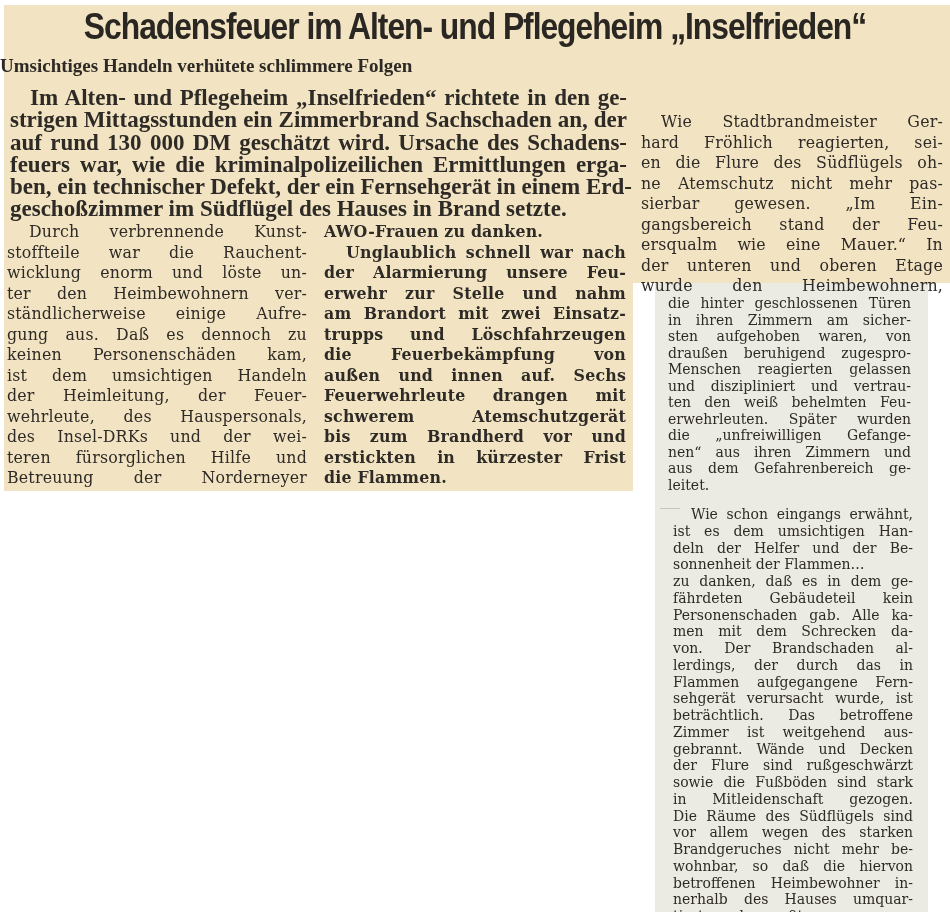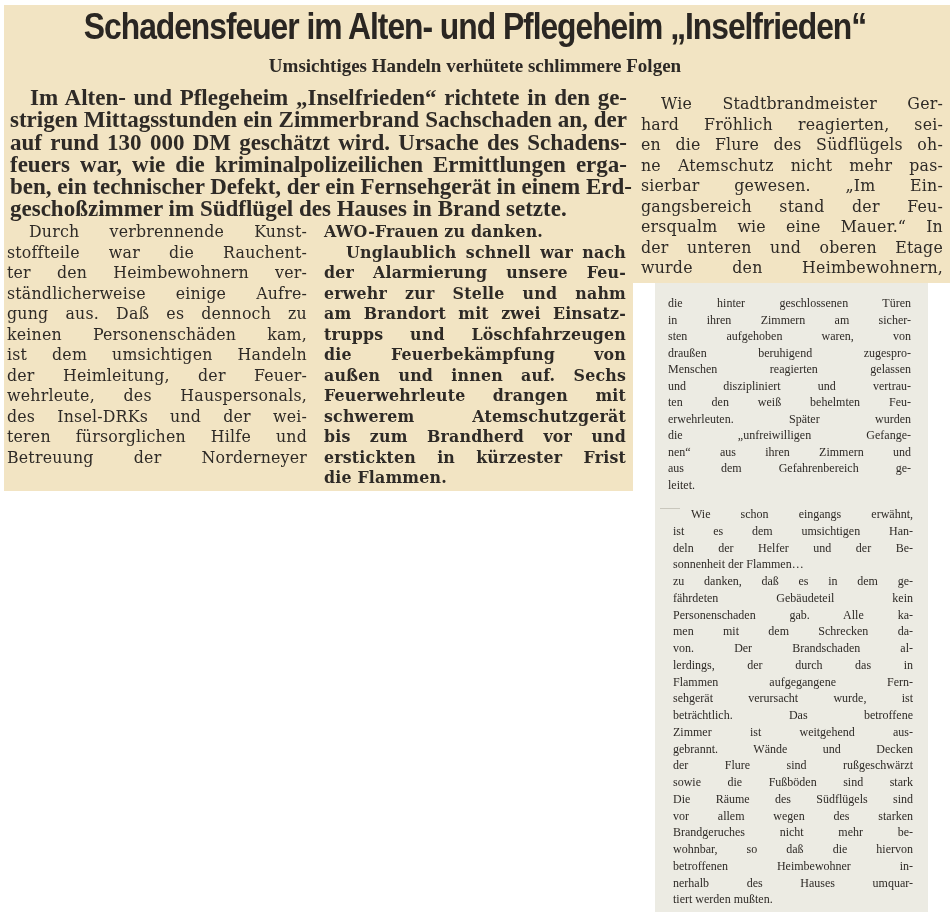--- a/index.html
+++ b/index.html
@@ -11,34 +11,34 @@
     position:absolute; background:#ecebe3;
   }
   .headline {
     position:absolute; left:0; top:6px; width:950px; text-align:center;
     font-family:"Liberation Sans", sans-serif; font-weight:bold;
     font-size:37px; letter-spacing:-1.2px; color:#2a2622;
     transform:scaleX(0.86); transform-origin:center top;
     white-space:nowrap;
   }
   .subhead {
-    position:absolute; left:0; top:55px; width:950px; text-align:center;
+    position:absolute; left:0; top:55px; width:950px; text-align:left;
     font-family:"Liberation Serif", serif; font-weight:bold;
     font-size:19px; color:#2d2925; white-space:nowrap;
   }
   .col {
     position:absolute; font-family:"DejaVu Serif", serif; color:#2e2a26;
     white-space:nowrap;
   }
   .col .ln { display:block; text-align:justify; text-align-last:justify; height:20.5px; line-height:20.5px; }
   .col .ln.last { text-align-last:left; }
   .lead { font-family:"Liberation Serif", serif; font-weight:bold; font-size:23px; }
   .lead .ln { height:22.3px; line-height:22.3px; }
   .body17 { font-size:15.8px; letter-spacing:0.2px; }
-  .grey .col, .narrow { font-size:12px;font-family:Liberation Serif, serif; }
+  .grey .col, .narrow { font-size:14px; }
   .narrow .ln { height:16.5px; line-height:16.5px; }
   .narrow2 .ln { height:16.75px; line-height:16.75px; }
   .sep { position:absolute; height:1px; background:#c9c7bd; }
 </style>
 </head>
 <body>
 
 <div class="tan" style="left:4px; top:5px; width:946px; height:278px;"></div>
 <div class="tan" style="left:4px; top:283px; width:629px; height:208px;"></div>
 
@@ -52,20 +52,21 @@
   <span class="ln">strigen Mittagsstunden ein Zimmerbrand Sachschaden an, der</span>
   <span class="ln">auf rund 130 000 DM geschätzt wird. Ursache des Schadens-</span>
   <span class="ln">feuers war, wie die kriminalpolizeilichen Ermittlungen erga-</span>
   <span class="ln">ben, ein technischer Defekt, der ein Fernsehgerät in einem Erd-</span>
   <span class="ln last">geschoßzimmer im Südflügel des Hauses in Brand setzte.</span>
 </div>
 
 <div class="col body17" style="left:7px; top:222px; width:300px;">
   <span class="ln" style="padding-left:22px;">Durch verbrennende Kunst-</span>
   <span class="ln">stoffteile war die Rauchent-</span>
+  <span class="ln">wicklung enorm und löste un-</span>
   <span class="ln">ter den Heimbewohnern ver-</span>
   <span class="ln">ständlicherweise einige Aufre-</span>
   <span class="ln">gung aus. Daß es dennoch zu</span>
   <span class="ln">keinen Personenschäden kam,</span>
   <span class="ln">ist dem umsichtigen Handeln</span>
   <span class="ln">der Heimleitung, der Feuer-</span>
   <span class="ln">wehrleute, des Hauspersonals,</span>
   <span class="ln">des Insel-DRKs und der wei-</span>
   <span class="ln">teren fürsorglichen Hilfe und</span>
   <span class="ln">Betreuung der Norderneyer</span>
@@ -81,21 +82,21 @@
   <span class="ln">die Feuerbekämpfung von</span>
   <span class="ln">außen und innen auf. Sechs</span>
   <span class="ln">Feuerwehrleute drangen mit</span>
   <span class="ln">schwerem Atemschutzgerät</span>
   <span class="ln">bis zum Brandherd vor und</span>
   <span class="ln">erstickten in kürzester Frist</span>
   <span class="ln last">die Flammen.</span>
 </div>
 
 <div class="col body17" style="left:641px; top:94px; width:302px;">
-  <span class="ln" style="padding-left:20px;">Wie Stadtbrandmeister Ger-</span>
+  <span class="ln" style="padding-left:20px;margin-top:18px;">Wie Stadtbrandmeister Ger-</span>
   <span class="ln">hard Fröhlich reagierten, sei-</span>
   <span class="ln">en die Flure des Südflügels oh-</span>
   <span class="ln">ne Atemschutz nicht mehr pas-</span>
   <span class="ln">sierbar gewesen. „Im Ein-</span>
   <span class="ln">gangsbereich stand der Feu-</span>
   <span class="ln">ersqualm wie eine Mauer.“ In</span>
   <span class="ln">der unteren und oberen Etage</span>
   <span class="ln">wurde den Heimbewohnern,</span>
 </div>
 
@@ -127,20 +128,21 @@
   <span class="ln">men mit dem Schrecken da-</span>
   <span class="ln">von. Der Brandschaden al-</span>
   <span class="ln">lerdings, der durch das in</span>
   <span class="ln">Flammen aufgegangene Fern-</span>
   <span class="ln">sehgerät verursacht wurde, ist</span>
   <span class="ln">beträchtlich. Das betroffene</span>
   <span class="ln">Zimmer ist weitgehend aus-</span>
   <span class="ln">gebrannt. Wände und Decken</span>
   <span class="ln">der Flure sind rußgeschwärzt</span>
   <span class="ln">sowie die Fußböden sind stark</span>
+  <span class="ln">in Mitleidenschaft gezogen.</span>
   <span class="ln">Die Räume des Südflügels sind</span>
   <span class="ln">vor allem wegen des starken</span>
   <span class="ln">Brandgeruches nicht mehr be-</span>
   <span class="ln">wohnbar, so daß die hiervon</span>
   <span class="ln">betroffenen Heimbewohner in-</span>
   <span class="ln">nerhalb des Hauses umquar-</span>
   <span class="ln last">tiert werden mußten.</span>
 </div>
 
 </body></html>

